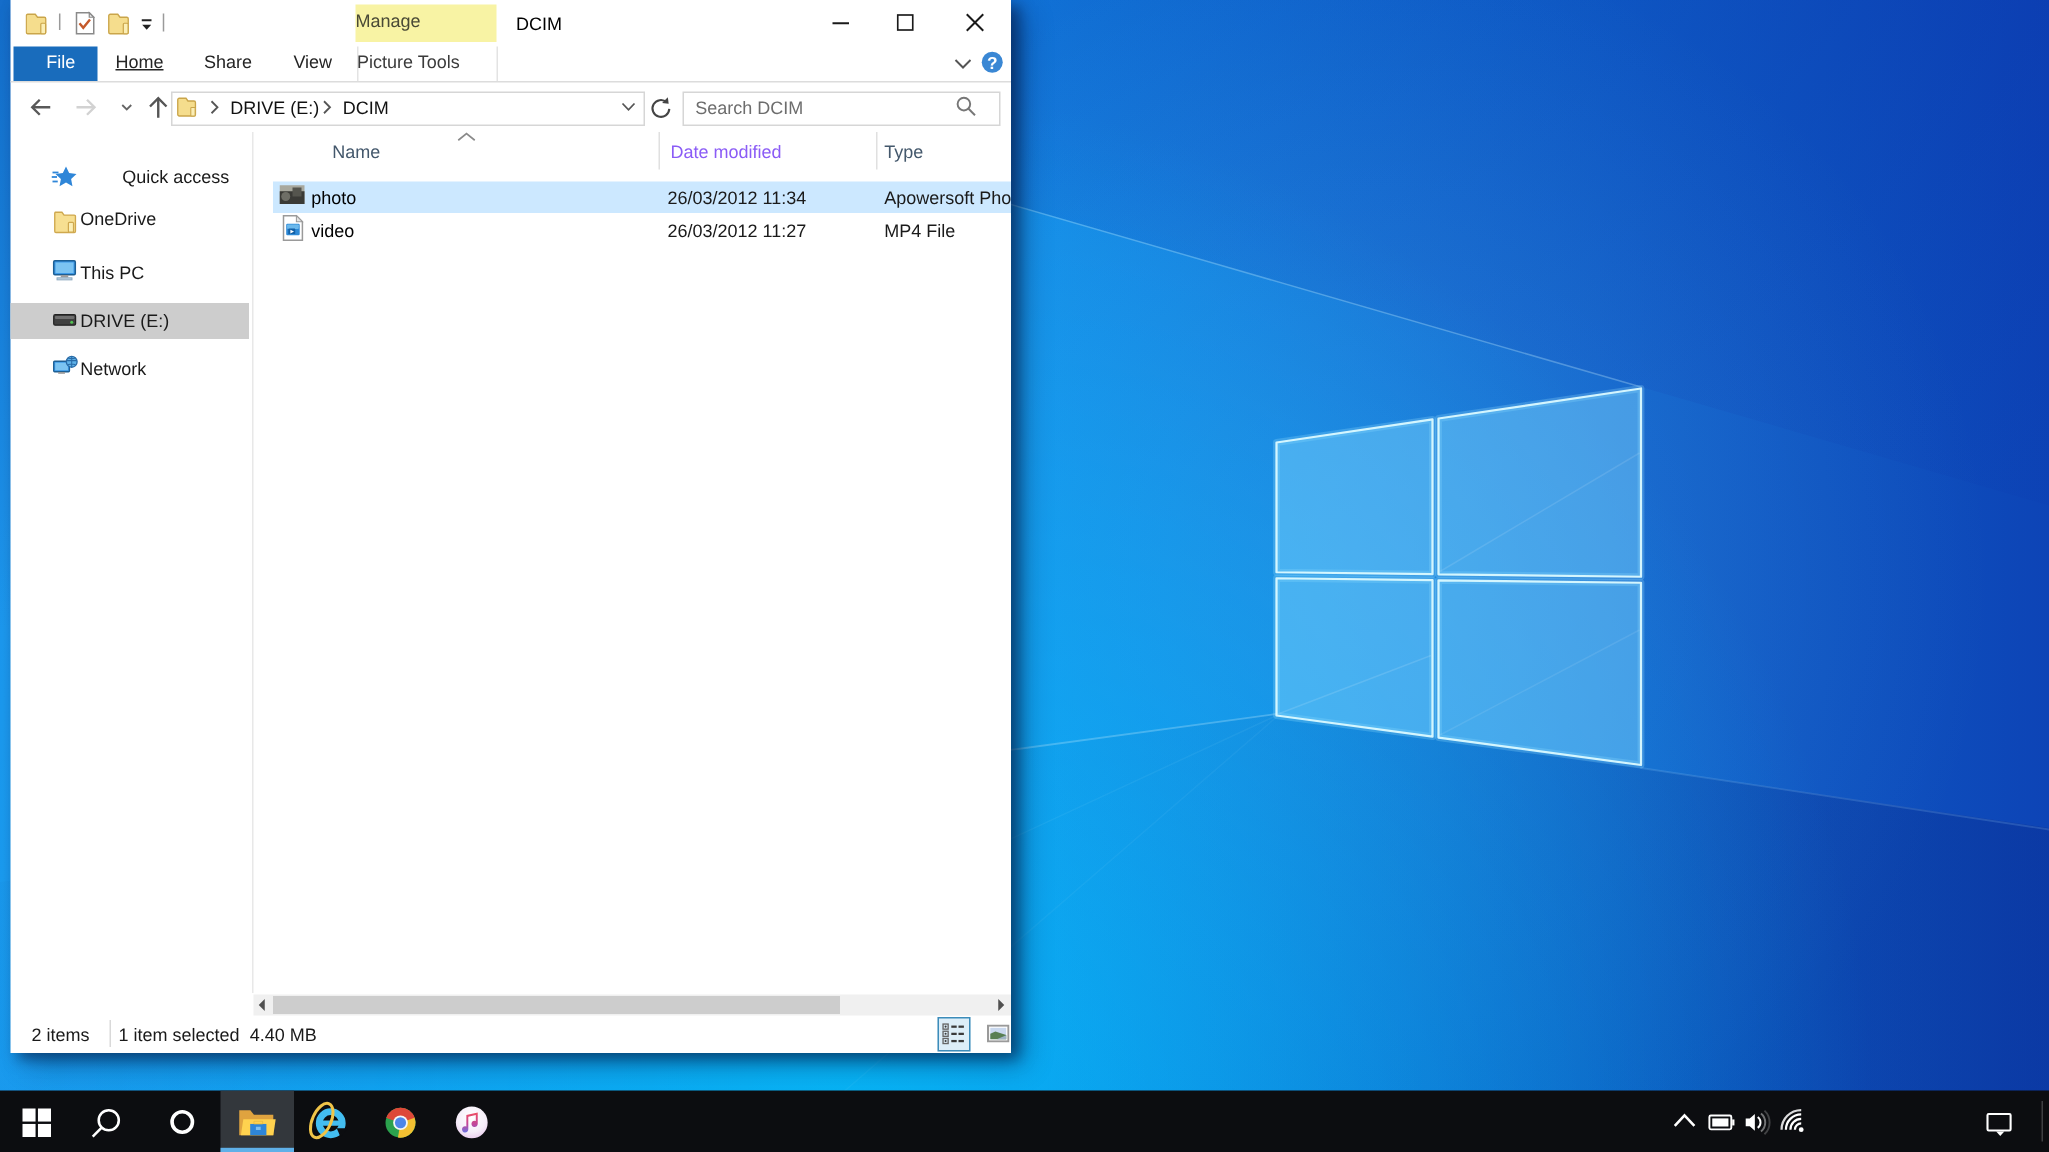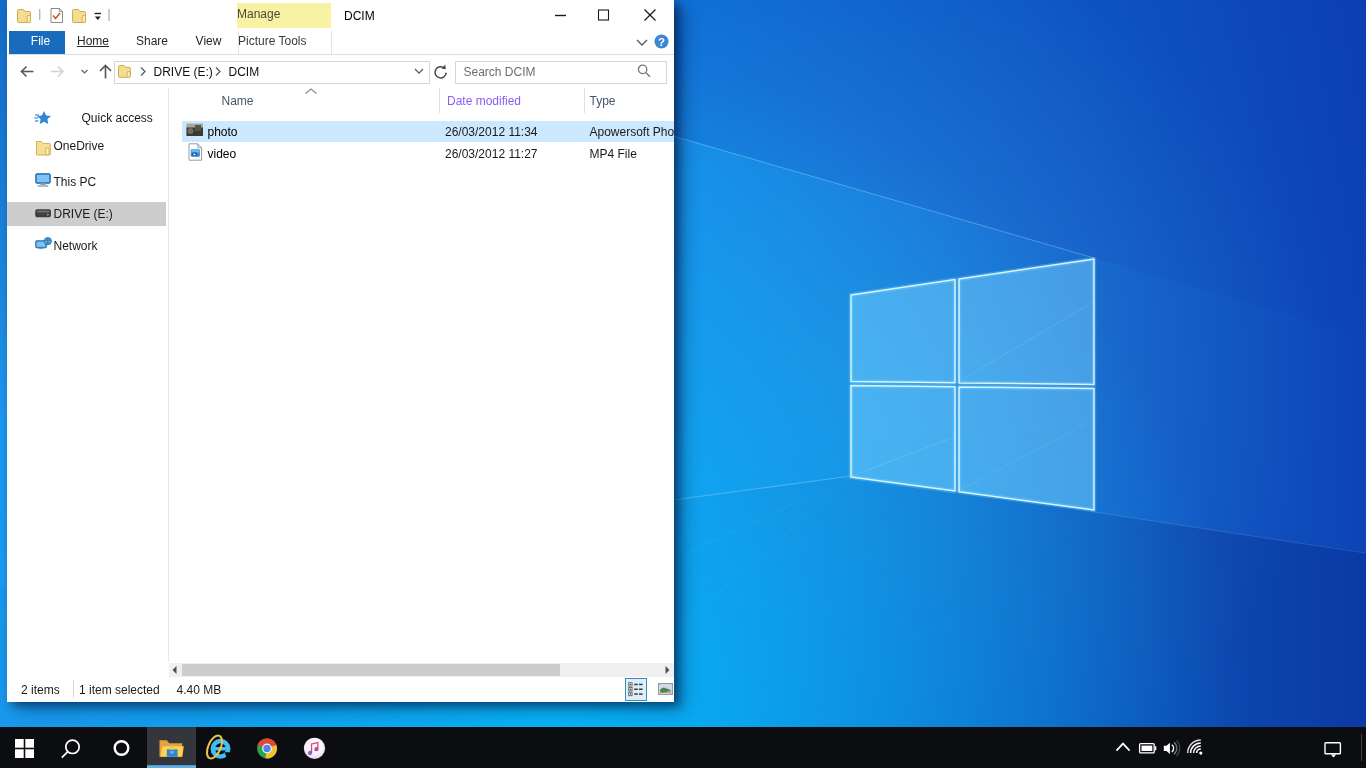--- a/index.html
+++ b/index.html
@@ -247,21 +247,21 @@
 <svg class="abs" style="left:163px;top:665px" width="10" height="10" viewBox="0 0 10 10">
         <path d="M6.5,1 l-4,4 l4,4 z" fill="#505050"></path>
       </svg>
 <svg class="abs" style="left:655px;top:665px" width="10" height="10" viewBox="0 0 10 10">
         <path d="M3.5,1 l4,4 l-4,4 z" fill="#505050"></path>
       </svg>
 
 <div class="t12" style="left:14px;top:682.5px;">2 items</div>
 <div class="abs" style="left:65.5px;top:680px;width:1px;height:18px;background:#d9d9d9;"></div>
 <div class="t12" style="left:72px;top:682.5px;">1 item selected</div>
-<div class="t12" style="left:159.5px;top:682.5px;margin-left:10px;">4.40 MB</div>
+<div class="t12" style="left:159.5px;top:682.5px;">4.40 MB</div>
 <div class="abs" style="left:618px;top:678px;width:22px;height:22.5px;background:#ddeef8;border:1px solid #3c8cba;box-sizing:border-box;"></div>
 <svg class="abs" style="left:621px;top:681.5px" width="16" height="15" viewBox="0 0 16 15">
 <g fill="none" stroke="#666" stroke-width="0.9">
 <rect x="0.7" y="0.7" width="3.4" height="3.4"></rect>
           <rect x="0.7" y="5.5" width="3.4" height="3.4"></rect>
           <rect x="0.7" y="10.3" width="3.4" height="3.4"></rect>
 </g>
 <g fill="#3a3a3a">
 <circle cx="2.4" cy="2.4" r="0.7"></circle>
           <circle cx="2.4" cy="7.2" r="0.7"></circle>

